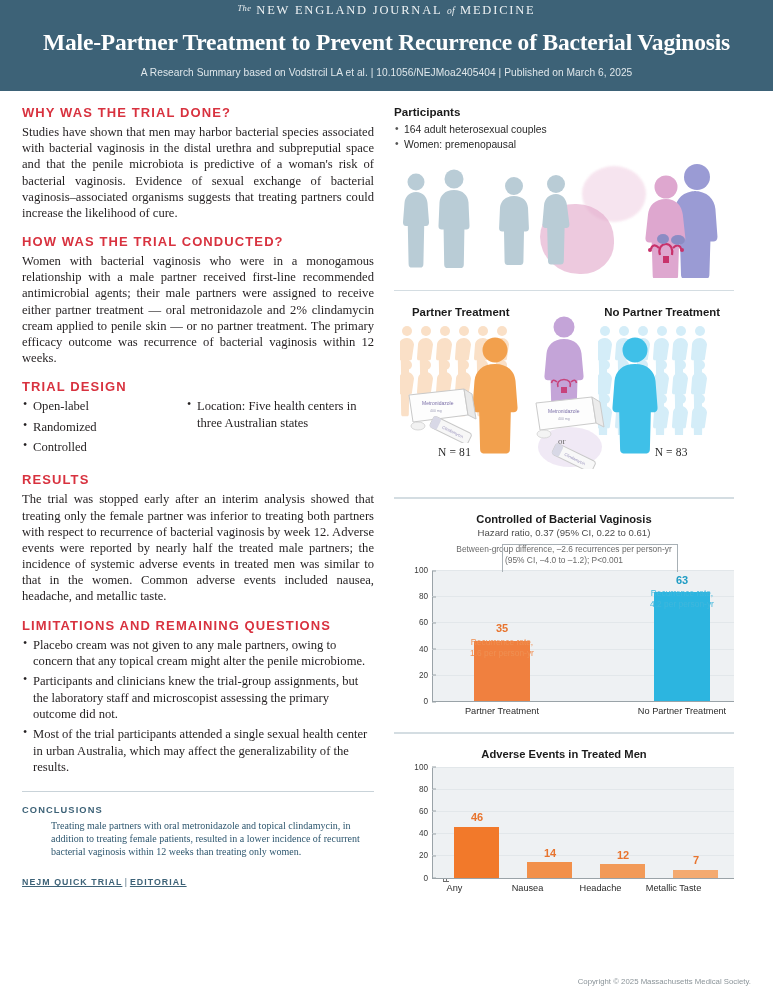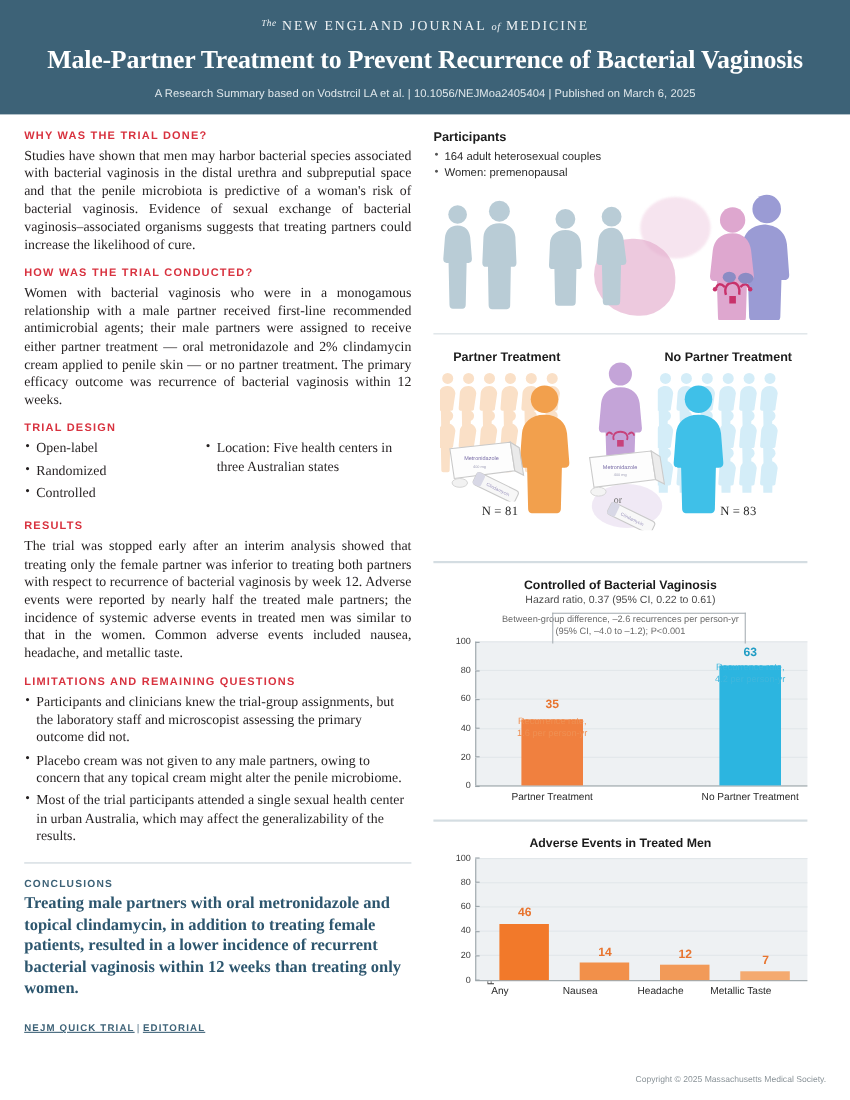--- a/index.html
+++ b/index.html
@@ -7,21 +7,21 @@
     width: 773px; height: 1000px;
     background: #ffffff;
     font-family: "Liberation Sans", sans-serif;
     overflow: hidden;
   }
   .page { position: relative; width: 773px; height: 1000px; background: #fff; }
 
   
   .header {
     background: #3d6277;
-    padding: 16px 20px 13px;
+    padding: 3px 20px 13px;
     text-align: center;
   }
   .masthead {
     font-family: "Liberation Serif", serif;
     color: #eef2f4;
     font-size: 12.5px;
     letter-spacing: 1.8px;
     margin-bottom: 11px;
     white-space: nowrap;
   }
@@ -52,21 +52,21 @@
     display: flex;
     padding: 14px 22px 0 22px;
     gap: 20px;
   }
   .col-left  { width: 352px; flex: 0 0 352px; }
   .col-right { width: 340px; flex: 0 0 340px; }
 
   
   .sec-head {
     color: #d8323f;
-    font-size: 10px;
+    font-size: 13px;
     font-weight: bold;
     letter-spacing: 1.1px;
     margin: 13px 0 4px;
   }
   .sec-head.first { margin-top: 0; }
   .para {
     font-family: "Liberation Serif", serif;
     color: #231f20;
     font-size: 12.6px;
     line-height: 1.285;
@@ -93,23 +93,24 @@
   .design-cols .dc1 { flex: 0 0 150px; }
 
   .conclusion-block { margin-top: 16px; padding-top: 13px; border-top: 1.5px solid #c9d3d9; }
   .conc-head {
     color: #3d6277; font-size: 9.3px; font-weight: bold;
     letter-spacing: 1.1px; margin-bottom: 4px;
   }
   .conc-text {
     font-family: "Liberation Serif", serif;
     color: #2d566e;
-    font-weight: bold;
-    font-size: 15px;
+    font-weight: normal;
+    font-size: 10px;
     line-height: 1.3;
+    margin-left: 29px;
   }
   .links {
     margin-top: 19px;
     font-size: 8.8px; font-weight: bold; letter-spacing: 1.05px;
     color: #3d6277;
   }
   .links a { color: #3d6277; text-decoration: underline; }
   .links .sep { text-decoration: none; padding: 0 2px; color: #93a7b2; }
 
   
@@ -233,22 +234,22 @@
             <li>Location: Five health centers in three Australian states</li>
           </ul>
         </div>
       </div>
 
       <div class="sec-head">RESULTS</div>
       <div class="para">The trial was stopped early after an interim analysis showed that treating only the female partner was inferior to treating both partners with respect to recurrence of bacterial vaginosis by week 12. Adverse events were reported by nearly half the treated male partners; the incidence of systemic adverse events in treated men was similar to that in the women. Common adverse events included nausea, headache, and metallic taste.</div>
 
       <div class="sec-head">LIMITATIONS AND REMAINING QUESTIONS</div>
       <ul class="bullets">
+        <li>Placebo cream was not given to any male partners, owing to concern that any topical cream might alter the penile microbiome.</li>
         <li>Participants and clinicians knew the trial-group assignments, but the laboratory staff and microscopist assessing the primary outcome did not.</li>
-        <li>Placebo cream was not given to any male partners, owing to concern that any topical cream might alter the penile microbiome.</li>
         <li>Most of the trial participants attended a single sexual health center in urban Australia, which may affect the generalizability of the results.</li>
       </ul>
 
       <div class="conclusion-block">
         <div class="conc-head">CONCLUSIONS</div>
         <div class="conc-text">Treating male partners with oral metronidazole and topical clindamycin, in addition to treating female patients, resulted in a lower incidence of recurrent bacterial vaginosis within 12 weeks than treating only women.</div>
       </div>
 
       <div class="links">
         <a href="#">NEJM QUICK TRIAL</a><span class="sep">|</span><a href="#">EDITORIAL</a>

